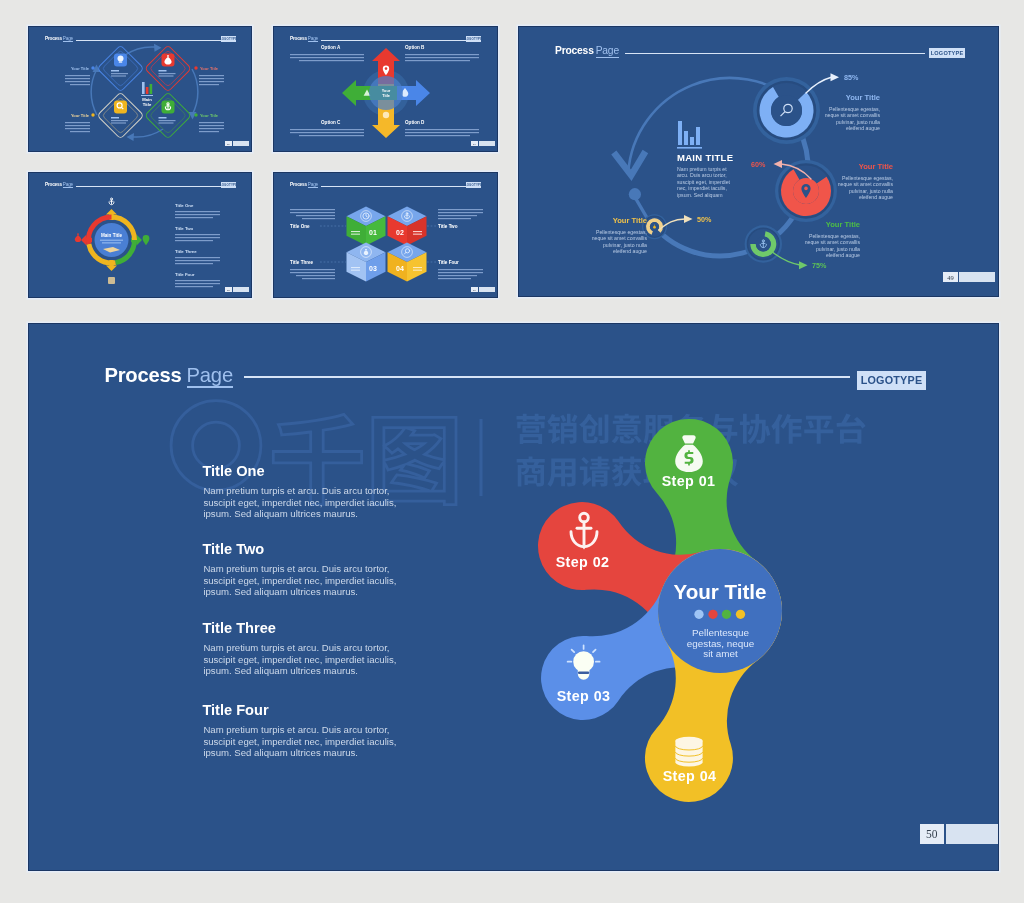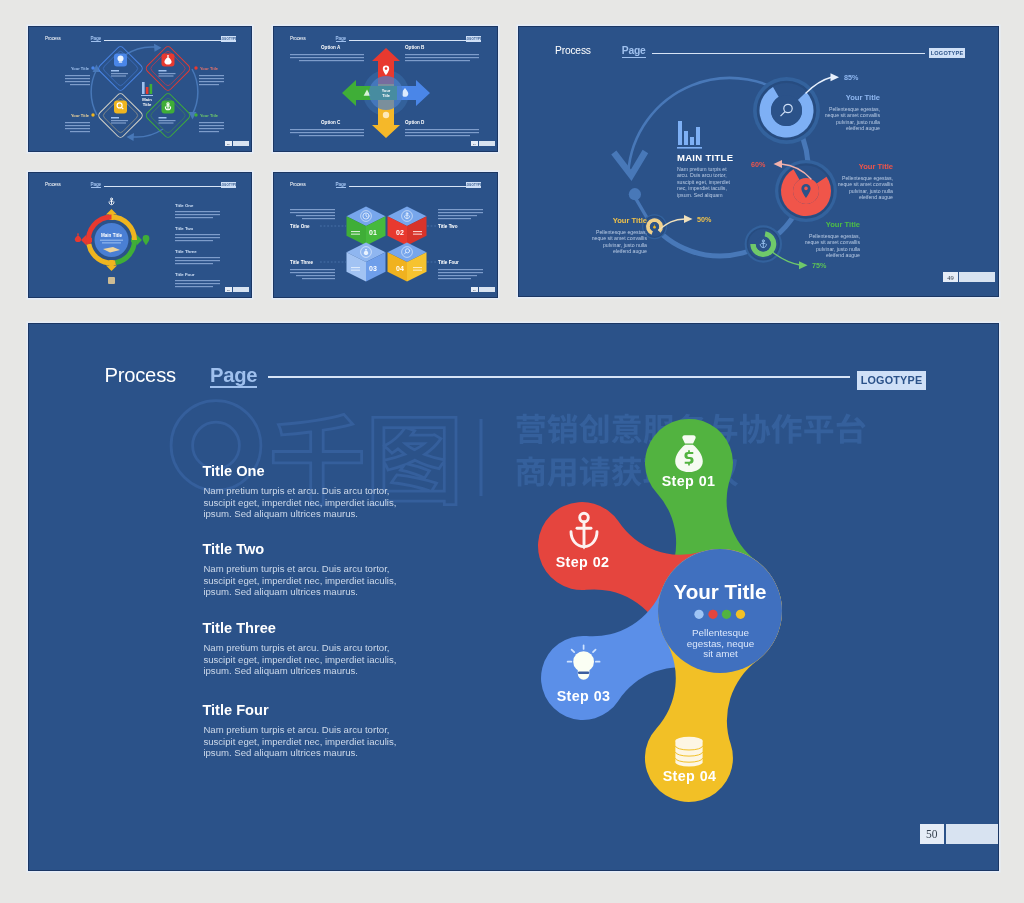--- a/index.html
+++ b/index.html
@@ -4,22 +4,22 @@
 <title>Process Page Slide Templates</title>
 <style>
   html,body{margin:0;padding:0;}
   body{width:1024px;height:903px;background:#e7e7e5;font-family:"Liberation Sans",sans-serif;overflow:hidden;}
   #stage{position:relative;width:1024px;height:903px;}
   .slide{position:absolute;background:#2b5289;border:1px solid #1b3764;box-sizing:border-box;overflow:hidden;
         box-shadow:0 0 0 1.5px #e6edf8;}
 
   
   .hdr{position:absolute;display:flex;align-items:baseline;}
-  .hdr .t1{color:#ffffff;font-weight:normal;letter-spacing:-0.2px;}
-  .hdr .t2{color:#9fc0ee;font-weight:bold;letter-spacing:-0.2px;position:relative;margin-left:29px;}
+  .hdr .t1{color:#ffffff;font-weight:bold;letter-spacing:-0.2px;}
+  .hdr .t2{color:#9fc0ee;font-weight:normal;letter-spacing:-0.2px;position:relative;}
   .hdr .t2:after{content:"";position:absolute;left:0;right:0;bottom:-0.12em;height:0.09em;background:#9fc0ee;}
   .hdr .rule{flex:1;height:2px;background:#d7e4f6;align-self:center;}
   .logo{position:absolute;background:#cfe0f7;color:#2b5289;font-weight:bold;text-align:center;
         display:flex;align-items:center;justify-content:center;letter-spacing:0.2px;}
   .pagebadge{position:absolute;display:flex;align-items:stretch;font-family:Liberation Serif, serif;}
   .pagebadge .num{background:#e6edf7;color:#36414f;display:flex;align-items:center;justify-content:center;}
   .pagebadge .bar{background:#d8e3f1;flex:1;}
   .wm{position:absolute;pointer-events:none;}
   svg{display:block;overflow:visible;}
 </style>

